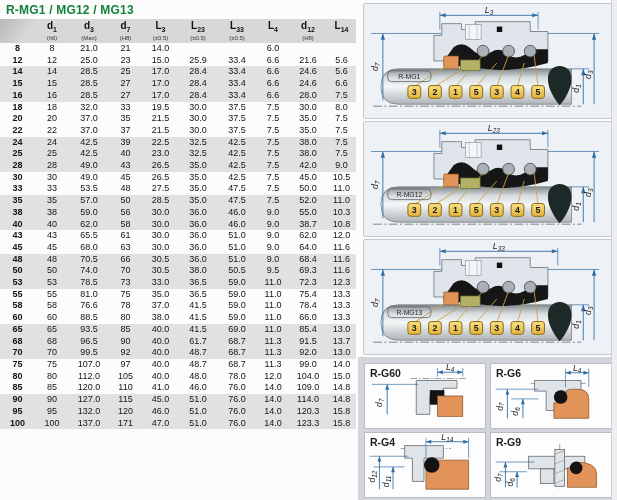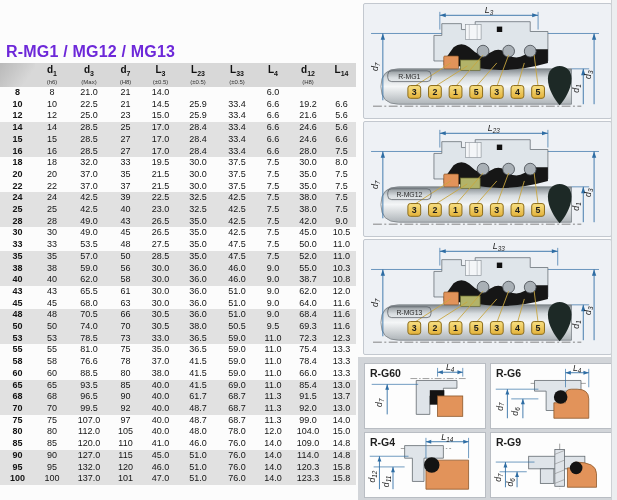--- a/index.html
+++ b/index.html
@@ -1,21 +1,21 @@
 <!DOCTYPE html>
 <html><head>
 <meta charset="utf-8">
 <style>
   html,body{margin:0;padding:0;}
   body{width:617px;height:500px;font-family:"Liberation Sans",sans-serif;background:#ffffff;}
   .page{position:relative;width:617px;height:500px;overflow:hidden;background:#fcfcfc;}
 
   
   .left{position:absolute;left:0;top:0;width:358px;}
-  .title{font-size:16px;font-weight:bold;color:#6d28d9;padding:3px 0 2px 6px;letter-spacing:.2px;margin-top:40px;}
+  .title{font-size:12px;font-weight:bold;color:#15803d;padding:3px 0 2px 6px;letter-spacing:.2px;}
   table{border-collapse:collapse;width:356px;table-layout:fixed;}
   thead th{background:#d8d8d8;font-weight:bold;vertical-align:top;padding:2px 0 1px;}
   thead th.c0{background:linear-gradient(125deg,#b9b9b9 0%,#c9c9c9 40%,#d8d8d8 75%);}
   th .hm{font-size:10px;line-height:10px;color:#111;}
   th .hm sub{font-size:7px;}
   th .hn{font-size:6px;font-weight:normal;line-height:7px;color:#333;}
   td{font-size:9px;text-align:center;height:11.7px;line-height:11.7px;padding:0;color:#141414;white-space:nowrap;}
   tr.g td{background:#e1e1e1;}
   td.c0{font-weight:bold;}
   th:nth-child(1),td:nth-child(1){width:35px;}
@@ -113,32 +113,20 @@
             <td>21.0</td>
             <td>21</td>
             <td>14.0</td>
             <td></td>
             <td></td>
             <td>6.0</td>
             <td></td>
             <td></td>
           </tr>
           <tr>
-            <td class="c0">10</td>
-            <td>10</td>
-            <td>22.5</td>
-            <td>21</td>
-            <td>14.5</td>
-            <td>25.9</td>
-            <td>33.4</td>
-            <td>6.6</td>
-            <td>19.2</td>
-            <td>6.6</td>
-          </tr>
-          <tr>
             <td class="c0">12</td>
             <td>12</td>
             <td>25.0</td>
             <td>23</td>
             <td>15.0</td>
             <td>25.9</td>
             <td>33.4</td>
             <td>6.6</td>
             <td>21.6</td>
             <td>5.6</td>
@@ -500,21 +488,21 @@
             <td>51.0</td>
             <td>76.0</td>
             <td>14.0</td>
             <td>120.3</td>
             <td>15.8</td>
           </tr>
           <tr class="g">
             <td class="c0">100</td>
             <td>100</td>
             <td>137.0</td>
-            <td>101</td>
+            <td>171</td>
             <td>47.0</td>
             <td>51.0</td>
             <td>76.0</td>
             <td>14.0</td>
             <td>123.3</td>
             <td>15.8</td>
           </tr>
         </tbody>
     </table>
   </div>

